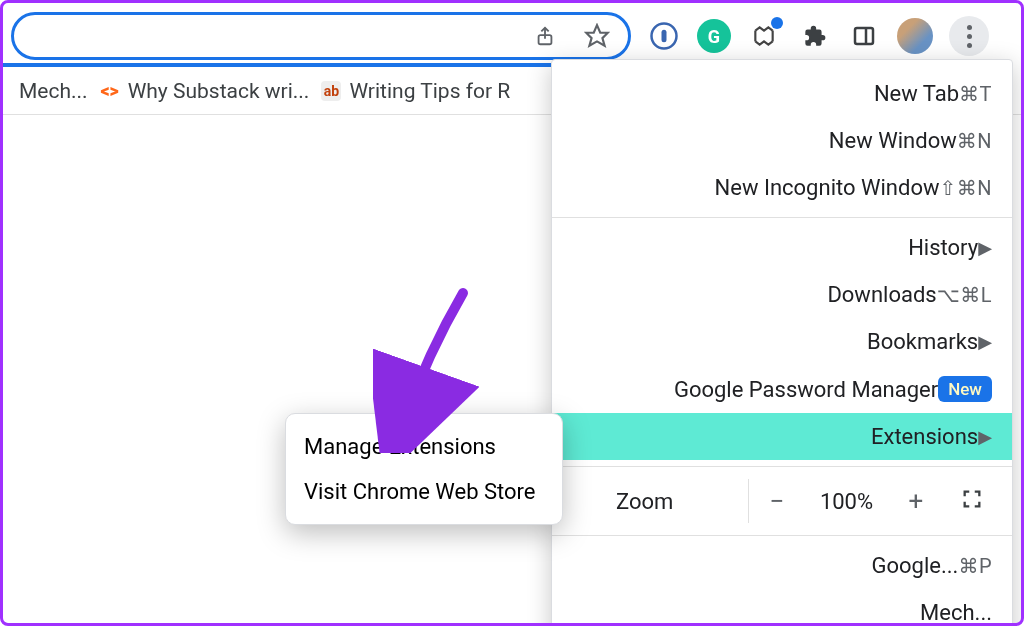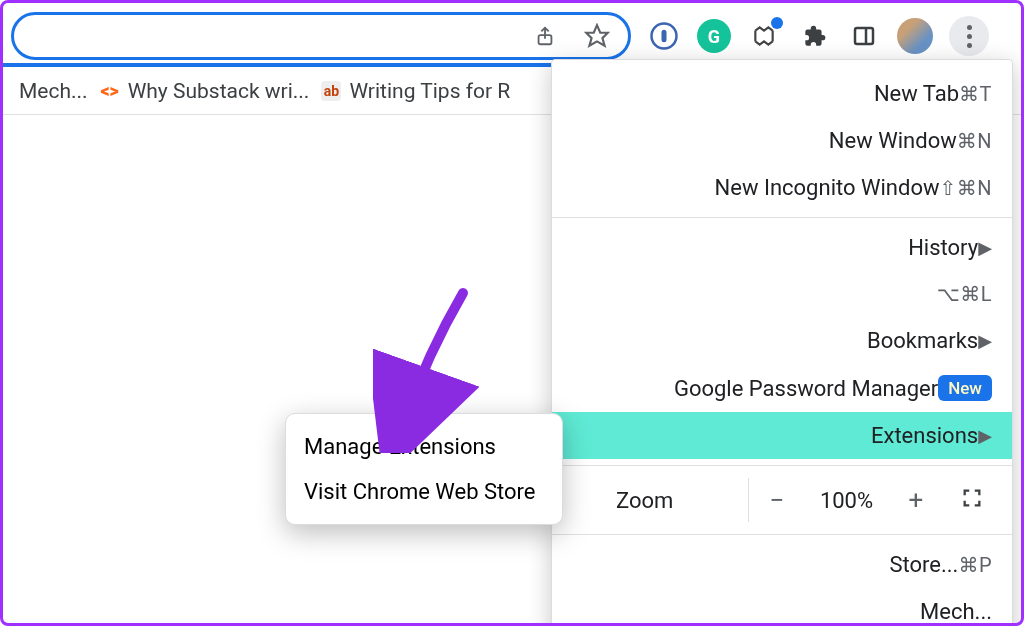--- a/index.html
+++ b/index.html
@@ -210,20 +210,21 @@
   <div class="menu-row">
     <span>New Incognito Window</span>
     <span class="menu-short">⇧⌘N</span>
   </div>
   <div class="menu-sep"></div>
   <div class="menu-row">
     <span>History</span>
     <span class="chev">▶</span>
   </div>
   <div class="menu-row">
+    <span>Downloads</span>
     <span class="menu-short">⌥⌘L</span>
   </div>
   <div class="menu-row">
     <span>Bookmarks</span>
     <span class="chev">▶</span>
   </div>
   <div class="menu-row">
     <span>Google Password Manager</span>
     <span class="badge-new">New</span>
   </div>
@@ -240,21 +241,21 @@
       <div class="zoom-btn">+</div>
       <div class="zoom-full">
         <svg width="22" height="22" viewBox="0 0 24 24" fill="none" stroke="#3c4043" stroke-width="2.5">
             <path d="M4 9V4h5M20 9V4h-5M4 15v5h5M20 15v5h-5"></path>
           </svg>
       </div>
     </div>
   </div>
   <div class="menu-sep"></div>
   <div class="menu-row">
-    <span>Store...</span>
+    <span>Google...</span>
     <span class="menu-short">⌘P</span>
   </div>
   <div class="menu-row">
     <span>Mech...</span>
   </div>
 </div>
 
 <div class="submenu">
   <div class="sub-row">
     <span>Manage Extensions</span>

